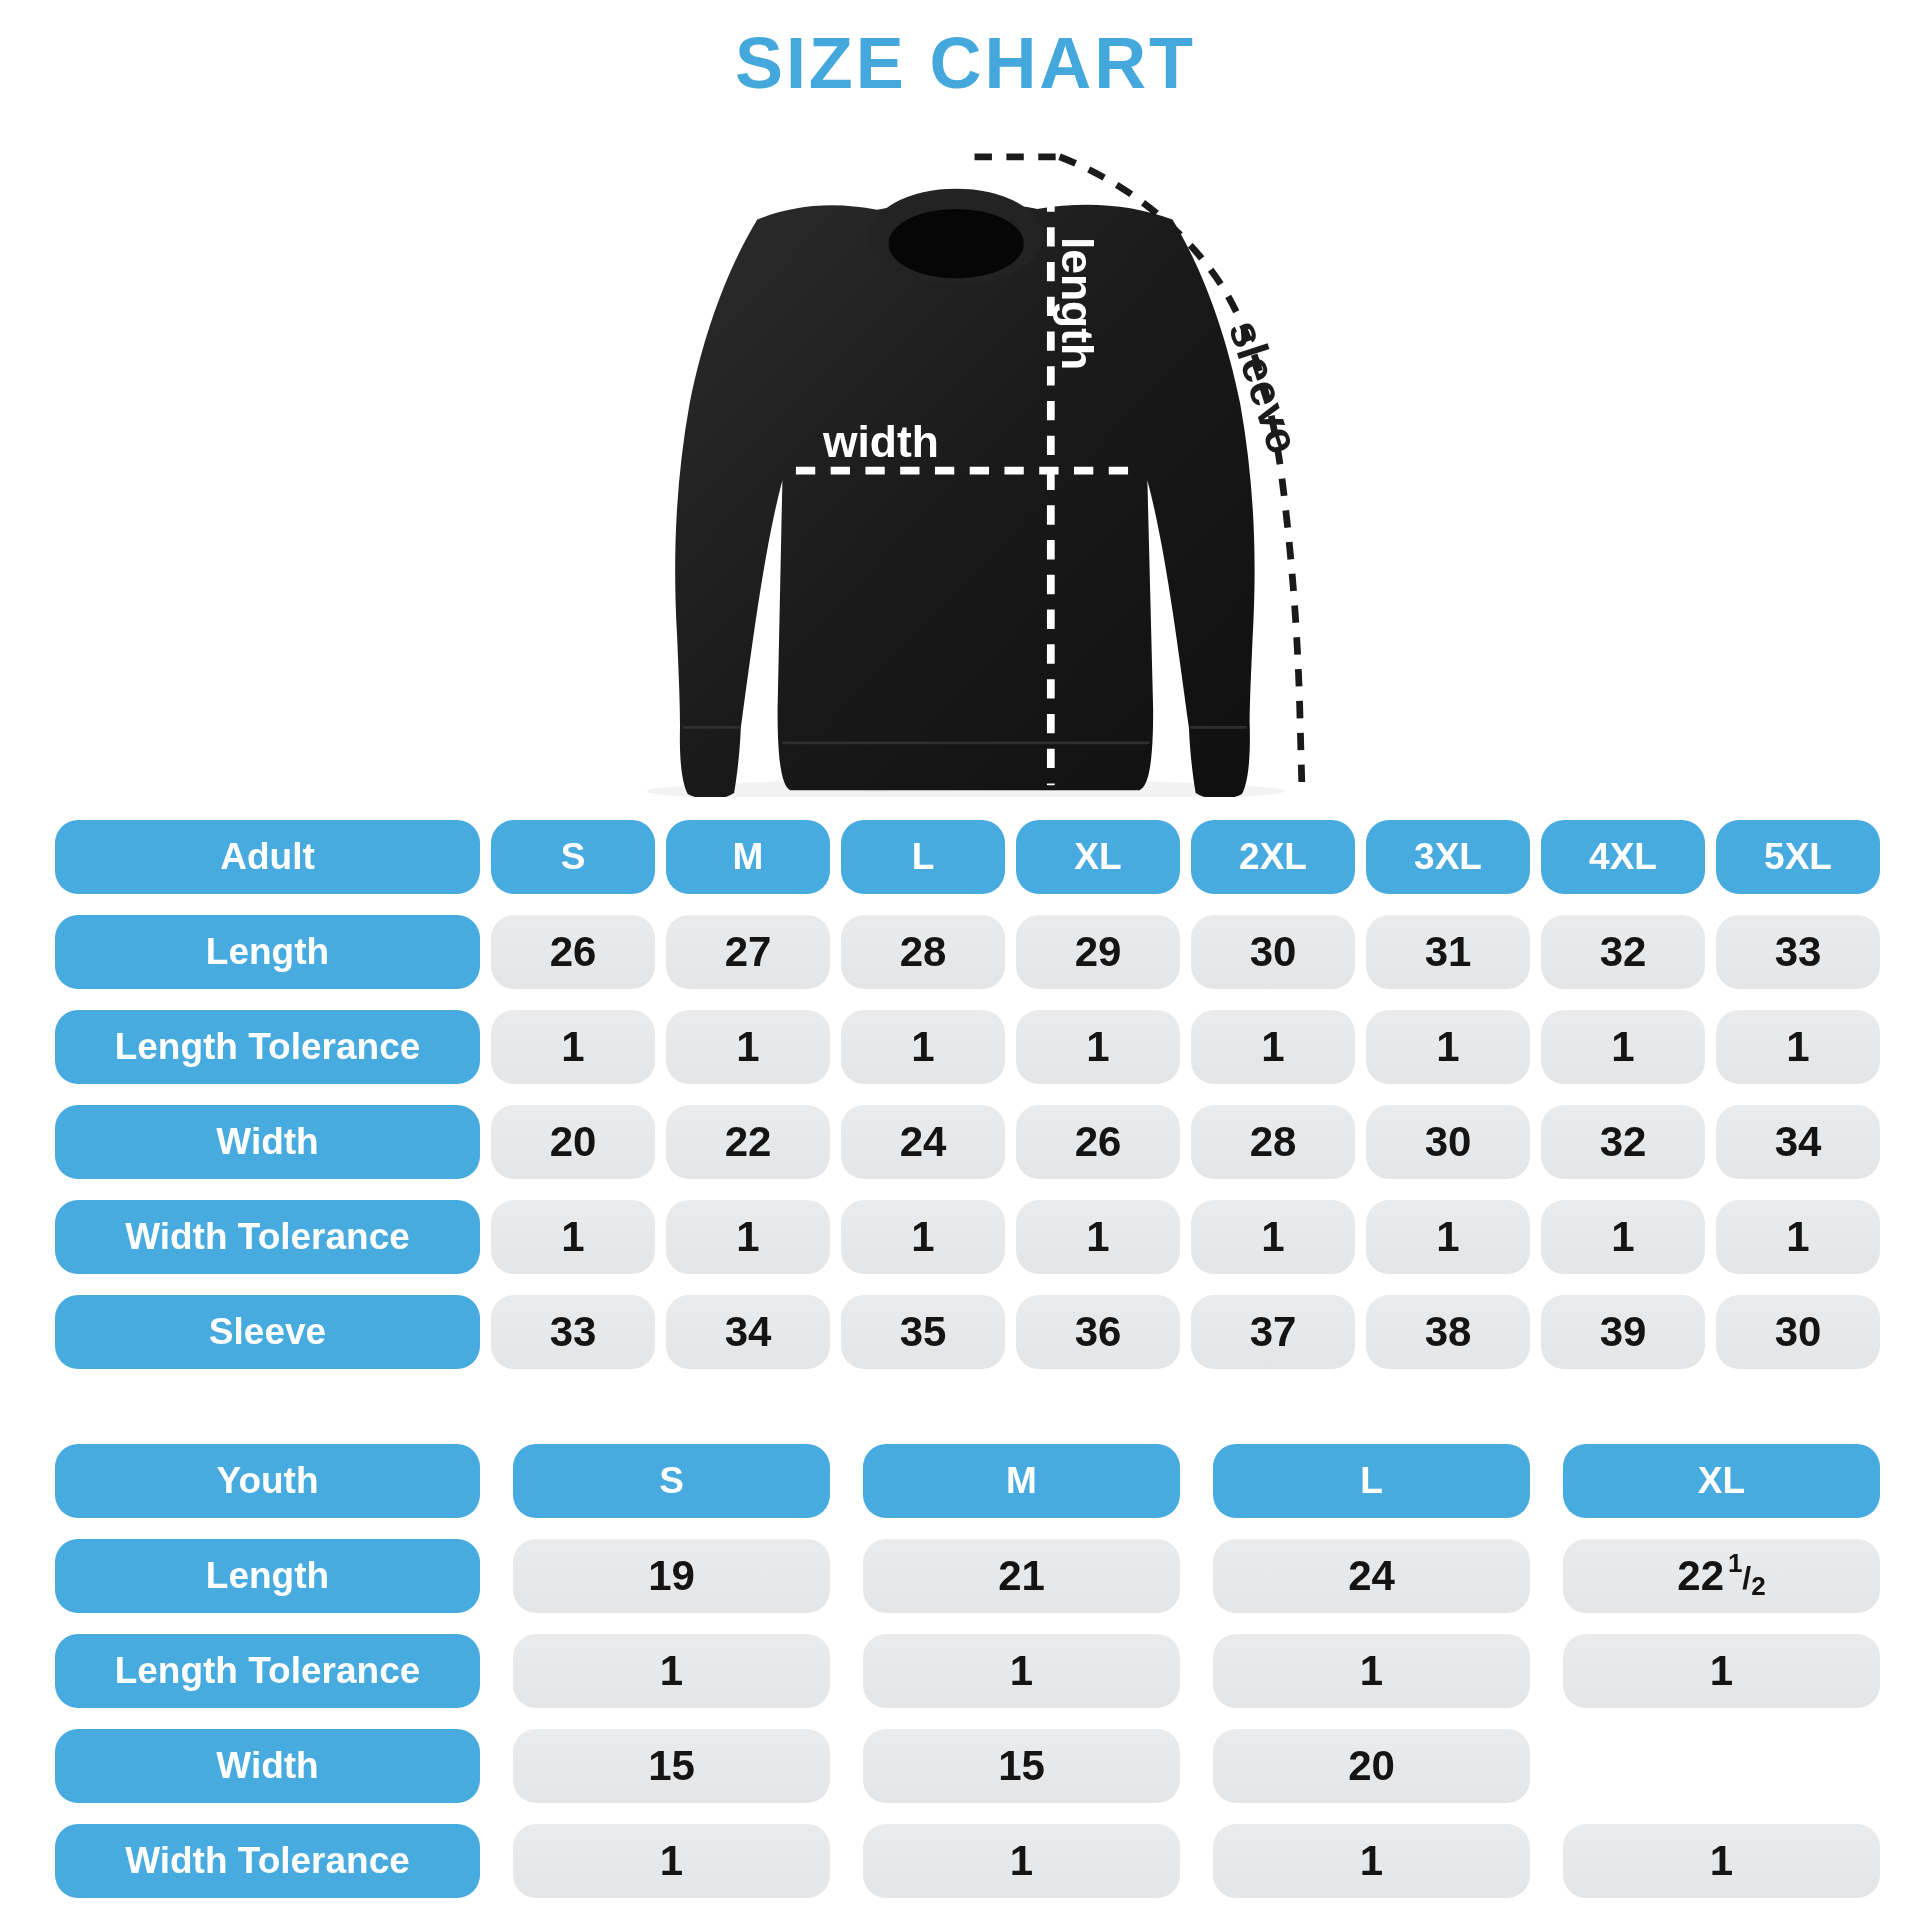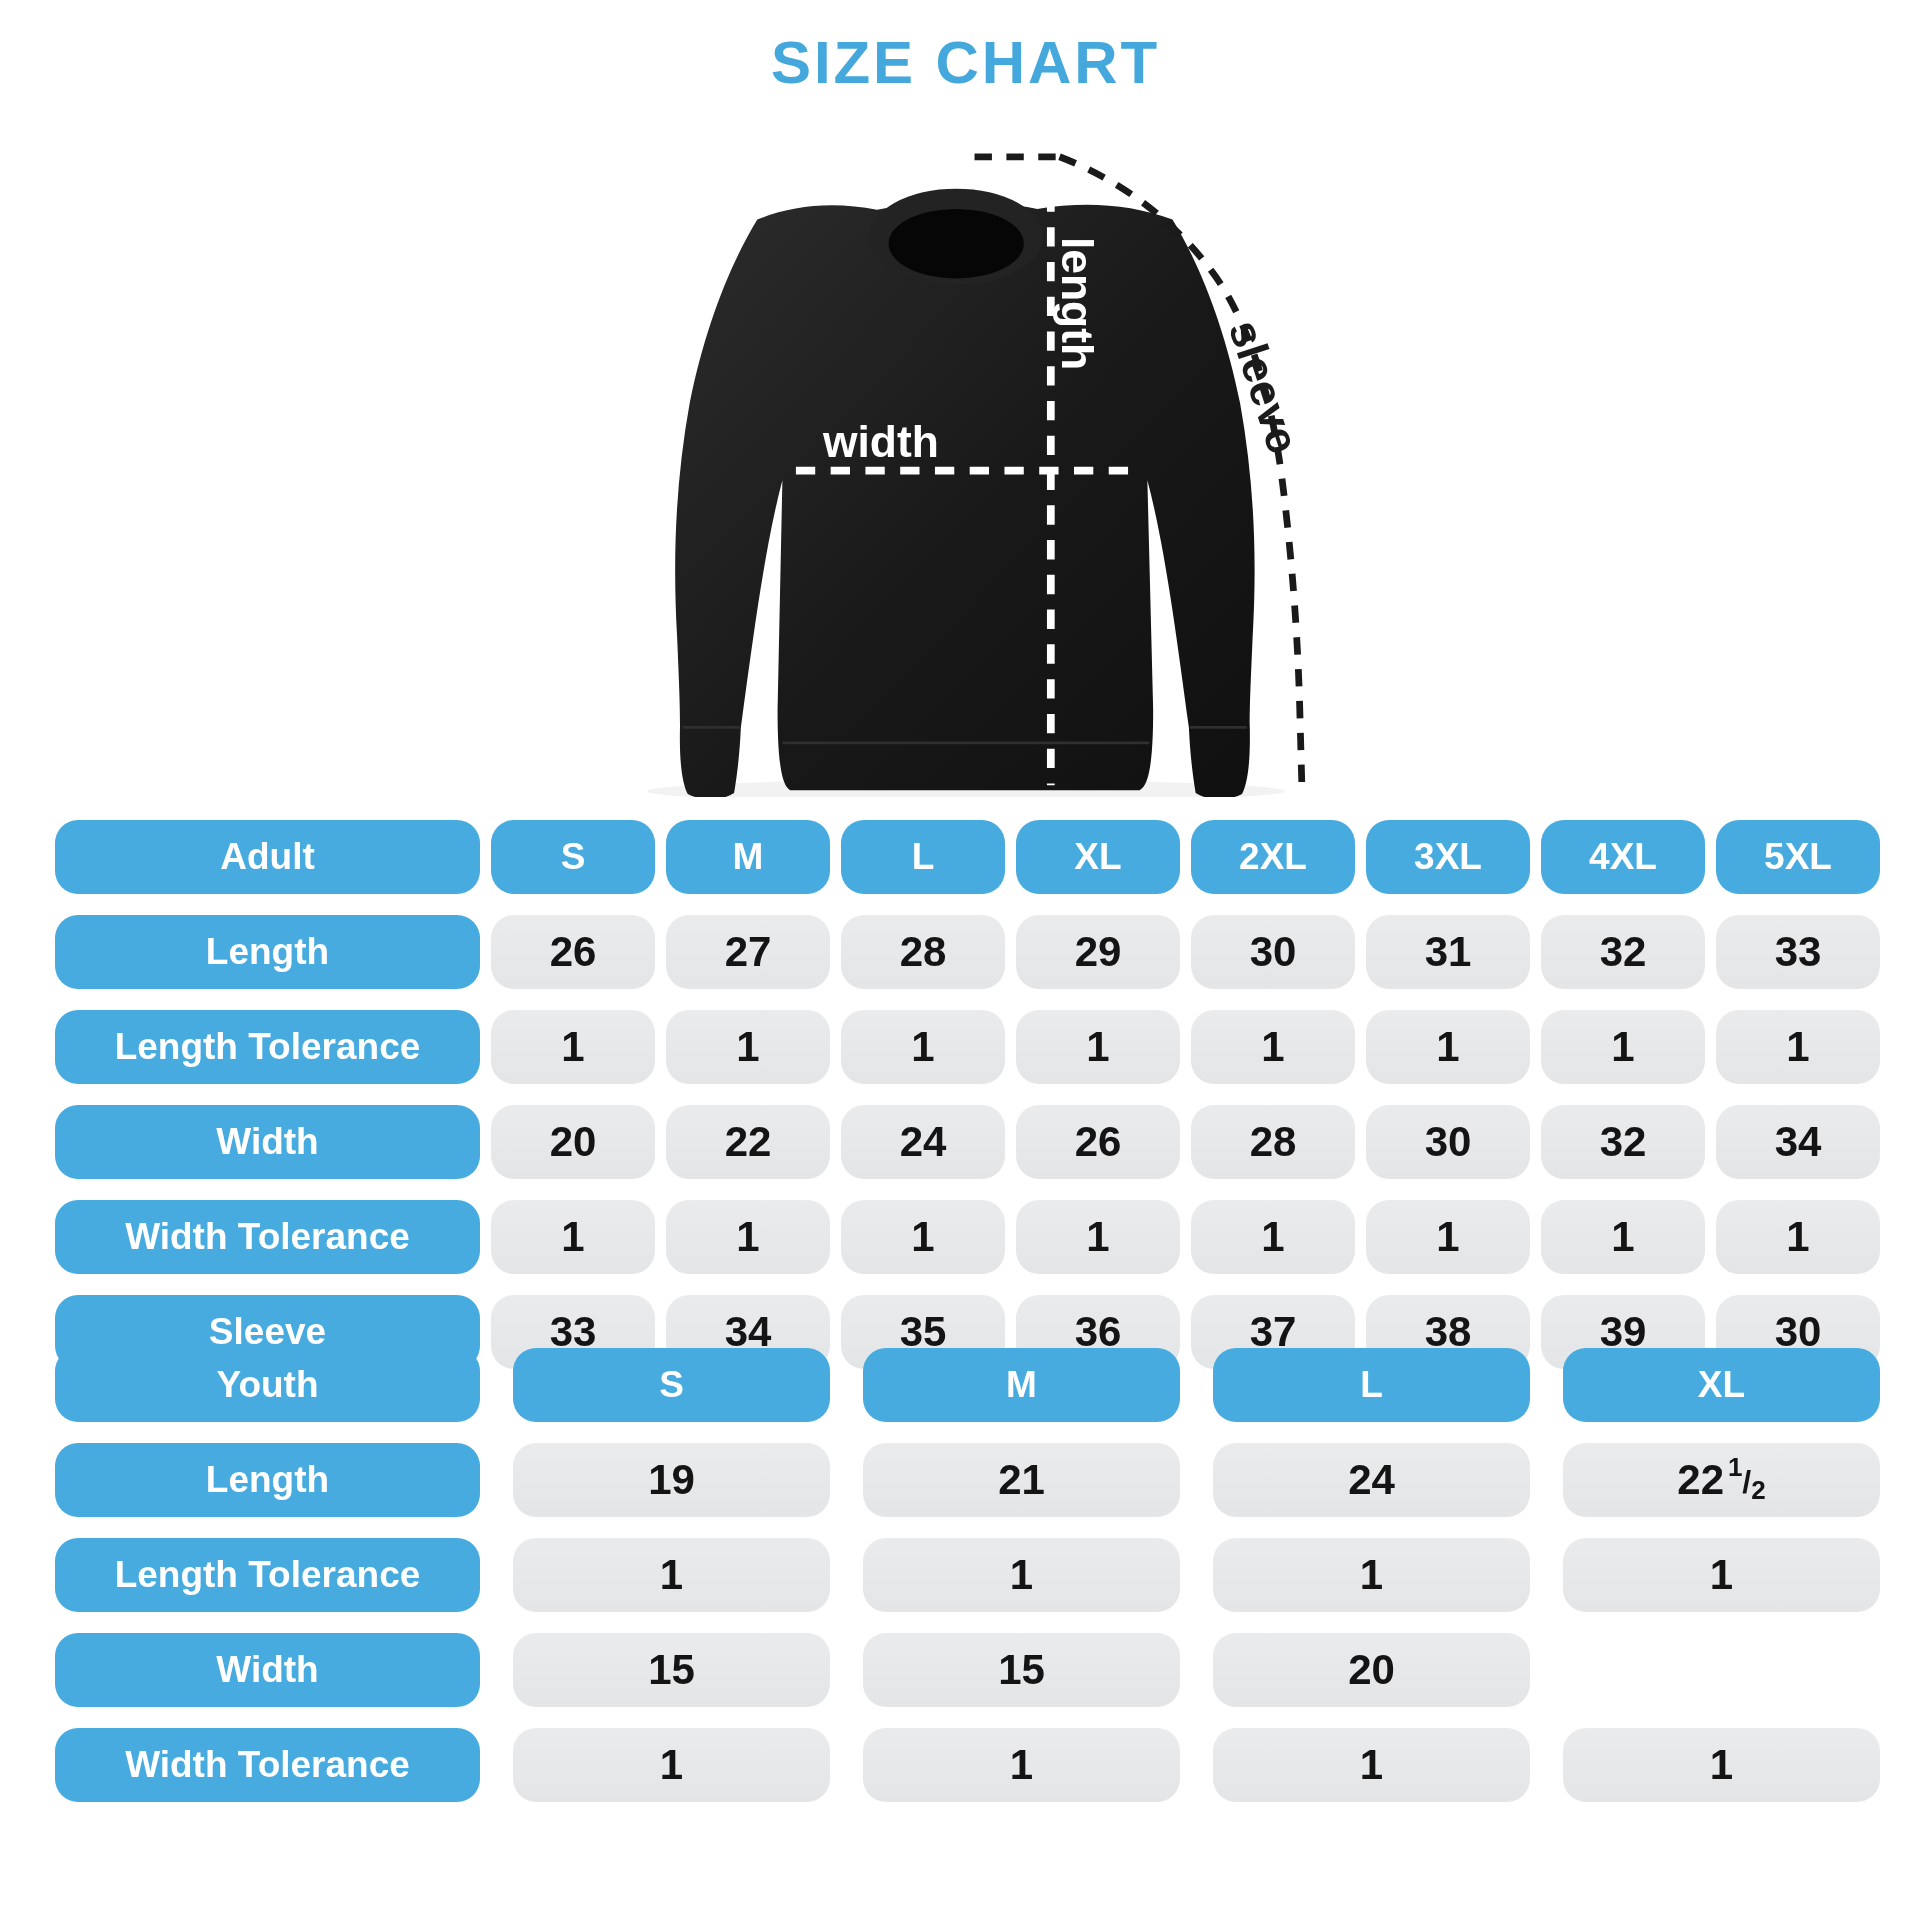--- a/index.html
+++ b/index.html
@@ -1,29 +1,29 @@
 <!DOCTYPE html>
 <html><head>
 <meta charset="utf-8">
 <style>
   html,body{margin:0;padding:0;background:#ffffff;}
   .page{position:relative;width:1931px;height:1931px;background:#ffffff;overflow:hidden;
         font-family:"Liberation Sans", sans-serif;}
 
   
   .title{position:absolute;top:9.7px;left:0;width:100%;text-align:center;
-         font-size:60px;font-weight:bold;letter-spacing:2.9px;color:#45A8DC;line-height:106px;}
+         font-size:72px;font-weight:bold;letter-spacing:2.9px;color:#45A8DC;line-height:106px;}
 
   
   .diagram{position:absolute;left:541px;top:92px;width:869px;height:705px;}
 
   
   .size-table{position:absolute;left:55px;width:1825px;}
   .adult-table{top:820px;}
-  .youth-table{top:1348px;}
+  .youth-table{top:1444px;}
   .t-row{display:grid;column-gap:11px;height:74px;margin-bottom:21px;}
   .adult-table .t-row{grid-template-columns:425px repeat(8,1fr);}
   .youth-table .t-row{grid-template-columns:425px repeat(4,1fr);column-gap:33px;}
   .pill{border-radius:23px;display:flex;align-items:center;justify-content:center;
         font-weight:bold;white-space:nowrap;}
   .blue{background:#47ABE0;color:#ffffff;font-size:37px;}
   .gray{background:linear-gradient(180deg,#EAEBED 0%,#E4E5E7 100%);color:#141414;font-size:42px;}
 
   
   .frac-sup{font-size:26px;transform:translateY(-12.6px);margin-left:3.9px;}

